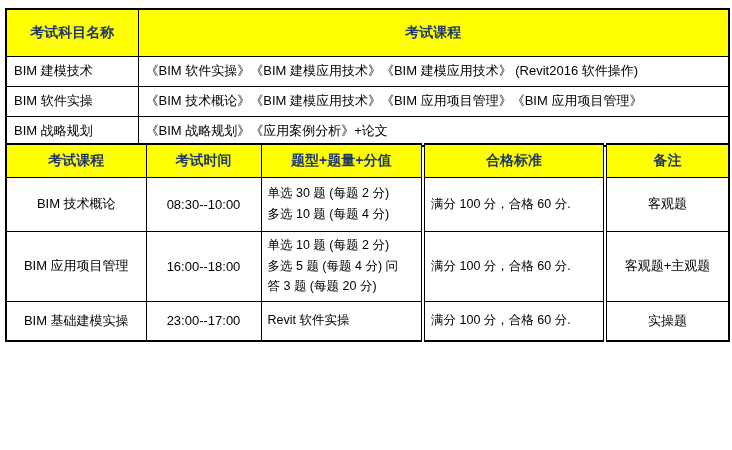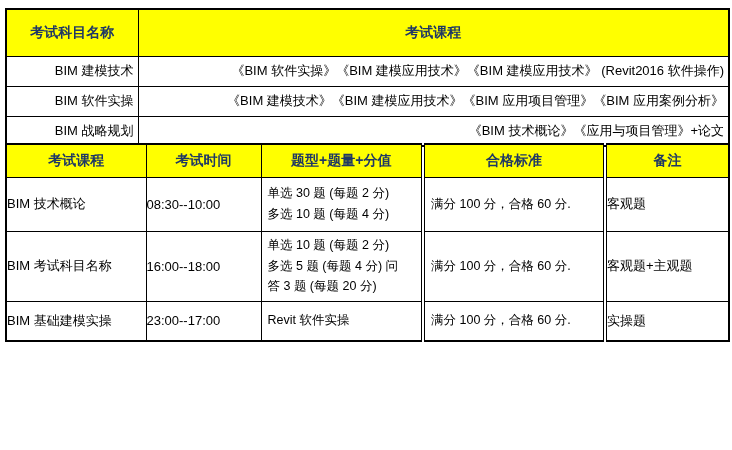--- a/index.html
+++ b/index.html
@@ -33,29 +33,29 @@
   th.hdr {
     background: #FFFF00;
     color: #1F3864;
     font-weight: bold;
     font-size: 14px;
   }
   
   .subject-table { left: 5px; top: 8px; width: 723px; }
   .subject-table .hdr-row   { height: 47px; }
   .subject-table .data-row  { height: 30px; }
-  .subject-table td { text-align: right; padding: 0 4px 0 7px; }
+  .subject-table td { text-align: left; padding: 0 4px 0 7px; }
   
   .schedule-table { left: 5px; top: 143px; width: 723px; }
   .schedule-table .hdr-row { height: 33px; }
   .schedule-table .r1, .schedule-table .r3 { height: 54px; }
   .schedule-table .r2 { height: 55px; }
   .schedule-table .r4 { height: 70px; }
   .schedule-table .r5 { height: 40px; }
-  .schedule-table td { padding: 0 0; }
+  .schedule-table td { text-align: center; padding: 0 15px; }
   .schedule-table td.cell-format,
   .schedule-table td.cell-passing {
     text-align: left;
     padding: 0 2px 0 6px;
     white-space: pre-line;
     line-height: 1.65;
     font-size: 12.5px;
   }
   
   .schedule-table th:nth-child(4), .schedule-table td:nth-child(4),
@@ -77,25 +77,25 @@
         <tr class="hdr-row">
       <th class="hdr">考试科目名称</th>
       <th class="hdr">考试课程</th>
     </tr>
     <tr class="data-row">
       <td>BIM 建模技术</td>
       <td>《BIM 软件实操》《BIM 建模应用技术》《BIM 建模应用技术》 (Revit2016 软件操作)</td>
     </tr>
     <tr class="data-row">
       <td>BIM 软件实操</td>
-      <td>《BIM 建模技术》《BIM 建模应用技术》《BIM 应用项目管理》《BIM 应用案例分析》</td>
+      <td>《BIM 技术概论》《BIM 建模应用技术》《BIM 应用项目管理》《BIM 应用项目管理》</td>
     </tr>
     <tr class="data-row">
       <td>BIM 战略规划</td>
-      <td>《BIM 技术概论》《应用与项目管理》+论文</td>
+      <td>《BIM 战略规划》《应用案例分析》+论文</td>
     </tr>
   </tbody>
     </table>
 
   <table class="schedule-table">
     <colgroup>
       <col style="width:140px">
       <col style="width:115px">
       <col style="width:162px">
       <col style="width:182px">
@@ -111,21 +111,21 @@
     </tr>
     <tr class="r1">
       <td class="cell-course">BIM 技术概论</td>
       <td class="cell-time">08:30--10:00</td>
       <td class="cell-format">单选 30 题 (每题 2 分)
 多选 10 题 (每题 4 分)</td>
       <td class="cell-passing">满分 100 分，合格 60 分.</td>
       <td class="cell-note">客观题</td>
     </tr>
     <tr class="r4">
-      <td class="cell-course">BIM 考试科目名称</td>
+      <td class="cell-course">BIM 应用项目管理</td>
       <td class="cell-time">16:00--18:00</td>
       <td class="cell-format">单选 10 题 (每题 2 分)
 多选 5 题 (每题 4 分) 问
 答 3 题 (每题 20 分)</td>
       <td class="cell-passing">满分 100 分，合格 60 分.</td>
       <td class="cell-note">客观题+主观题</td>
     </tr>
     <tr class="r5">
       <td class="cell-course">BIM 基础建模实操</td>
       <td class="cell-time">23:00--17:00</td>

